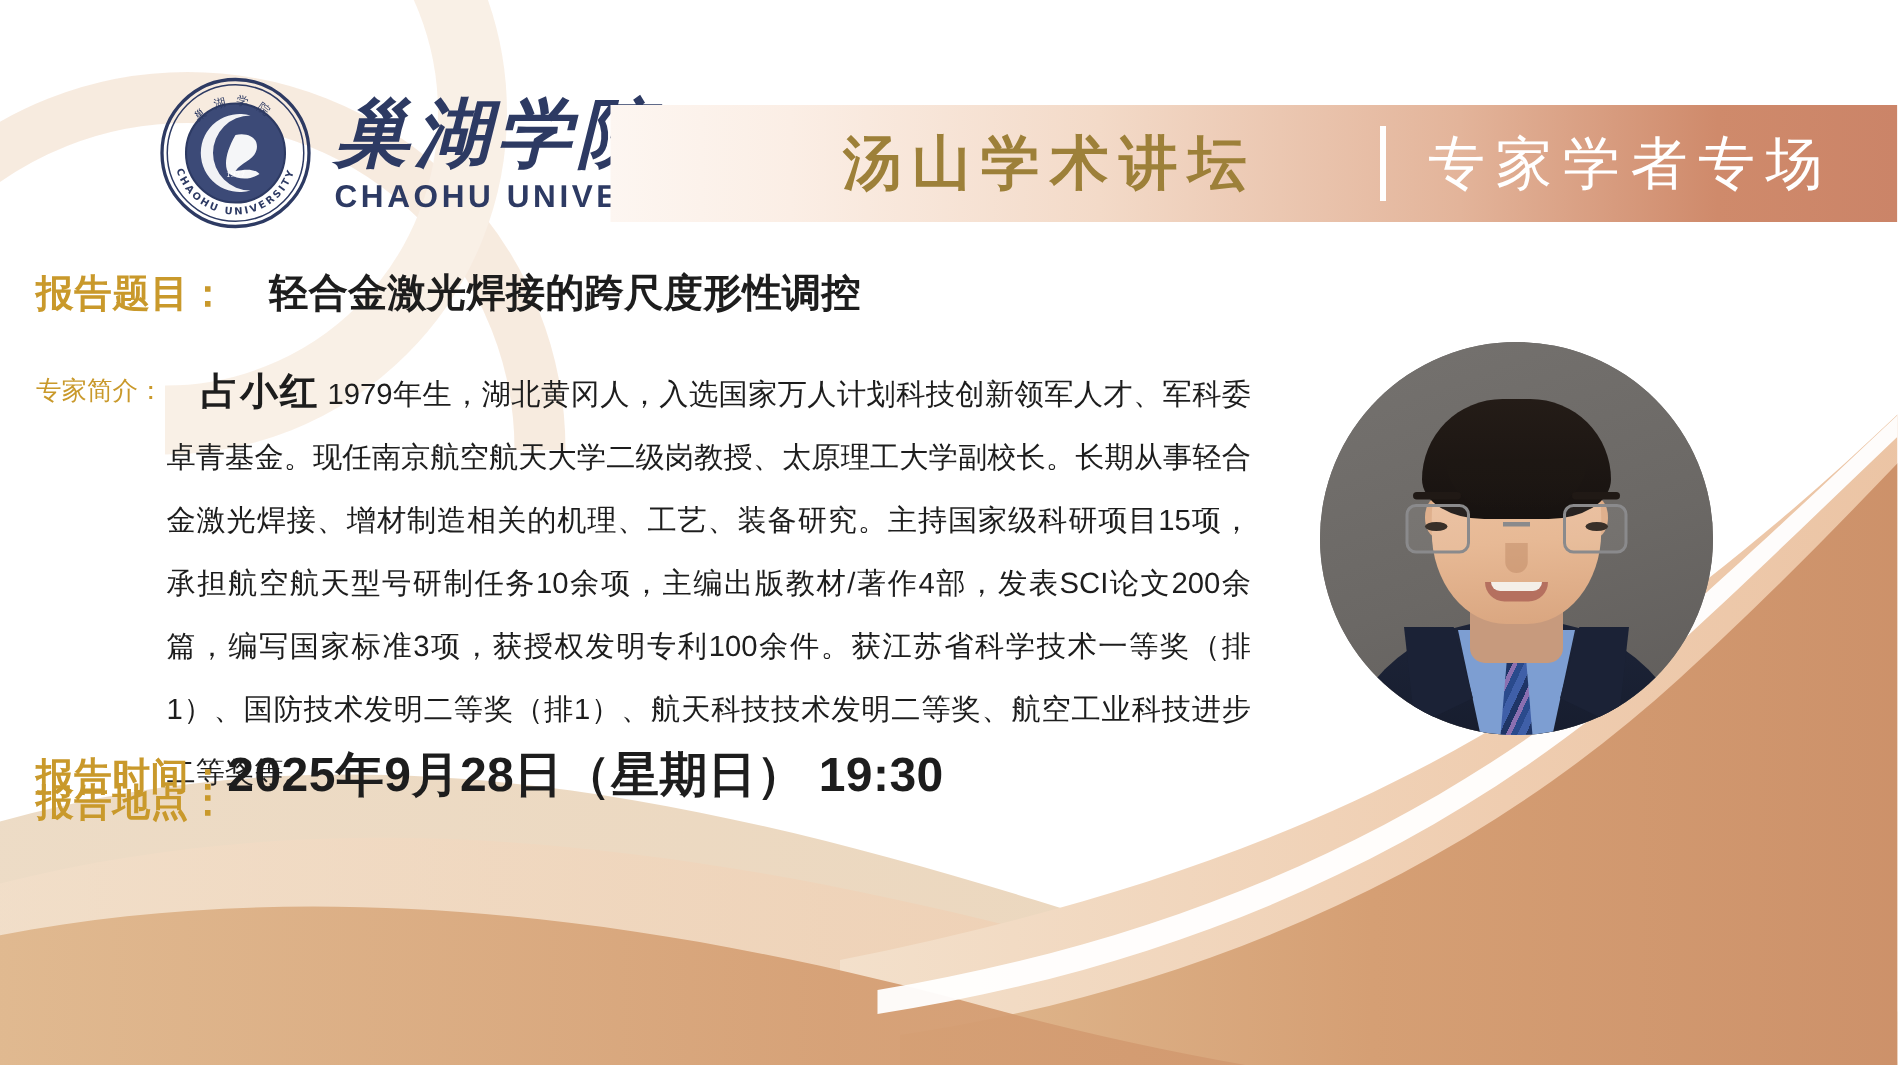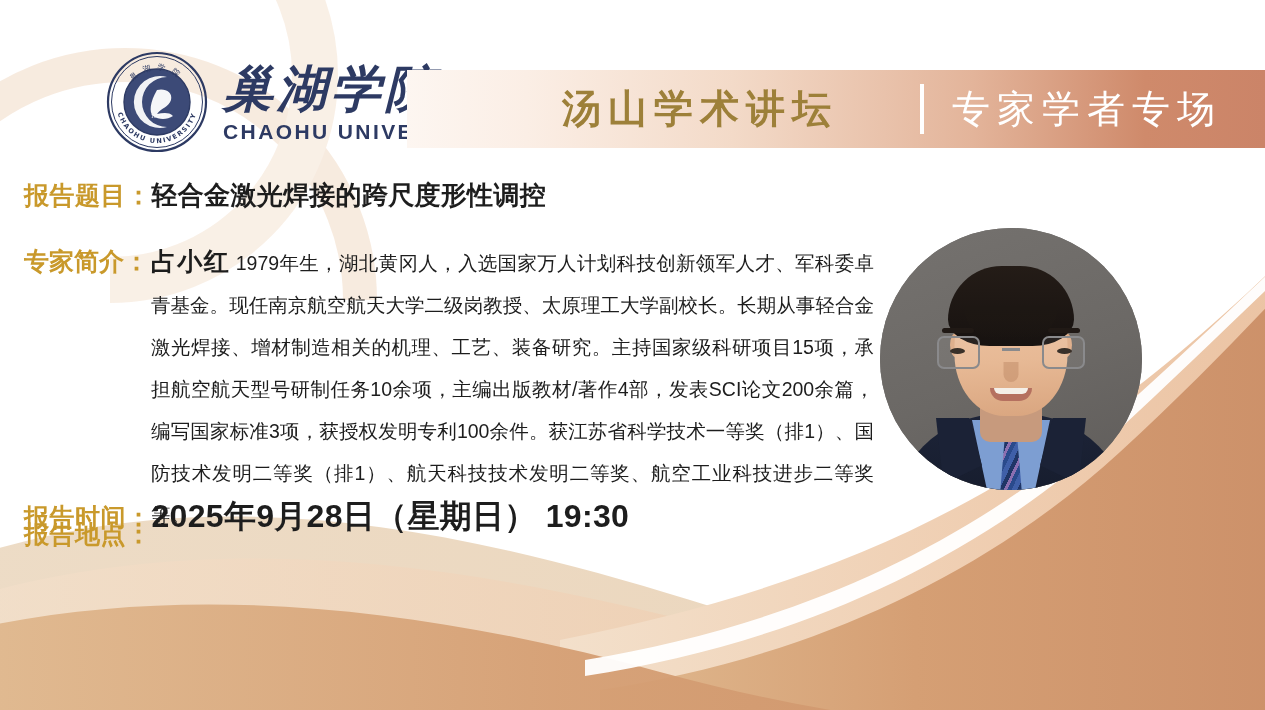--- a/index.html
+++ b/index.html
@@ -68,29 +68,29 @@
   .lbl {
     color:#c9992b; font-size:25px; font-weight:700;
     white-space:nowrap; letter-spacing:0.5px;
   }
   .val-strong {
     color:#1d1d1d; font-size:32px; font-weight:700;
     white-space:nowrap; letter-spacing:0.3px;
   }
 
   #row-title { left:24px; top:178px; }
-  #row-title .val-strong { font-size:26px; }
+  #row-title .val-strong { font-size:26px;margin-left:28px; }
 
   #row-bio { left:24px; top:240px; width:850px; align-items:flex-start; }
-  .bio-label { color:#c9992b; font-size:25px; font-weight:700; white-space:nowrap; flex:0 0 auto; line-height:42px; }
+  .bio-label { color:#c9992b; font-size:17px; font-weight:400; white-space:nowrap; flex:0 0 auto; line-height:42px; }
   .bio-text {
     font-size:19.5px; color:#1d1d1d; line-height:42px;
     text-align:justify; width:723px; margin-left:2px;
   }
-  .bio-name { font-size:25px; font-weight:700; letter-spacing:1px; }
+  .bio-name { font-size:25px; font-weight:700; letter-spacing:1px;margin-left:23px; }
 
   #row-time  { left:24px; top:463px;margin-top:32px; }
   #row-place { left:24px; top:518px; }
   #row-org   { left:24px; top:573px; }
 
   
   .portrait {
     position:absolute; left:880px; top:228px;
     width:262px; height:262px; border-radius:50%;
     overflow:hidden; background:#6d6a68;

